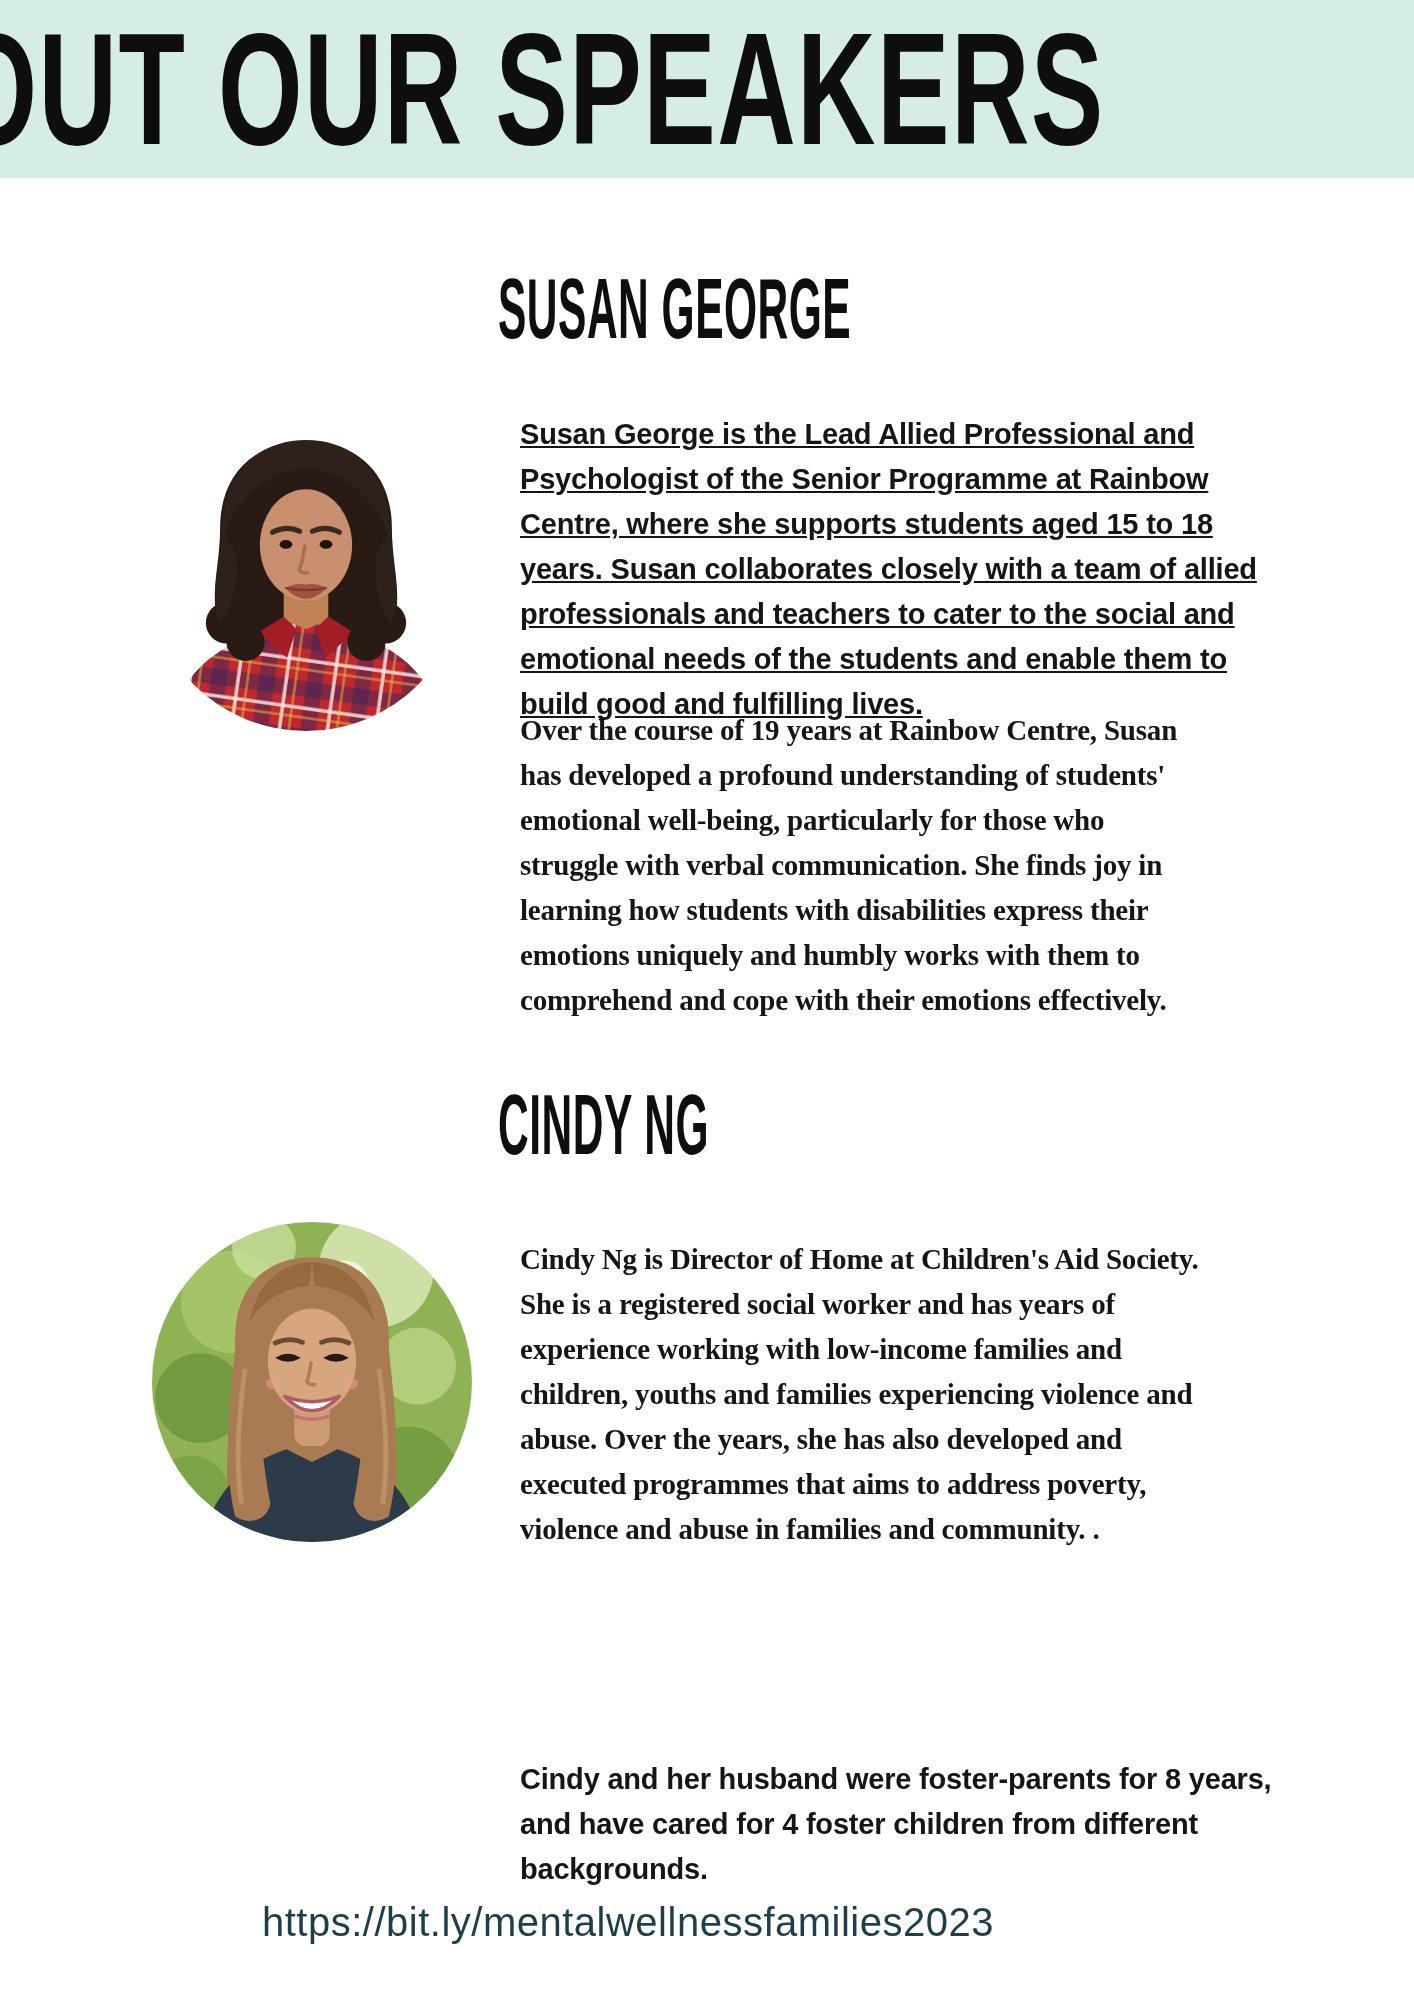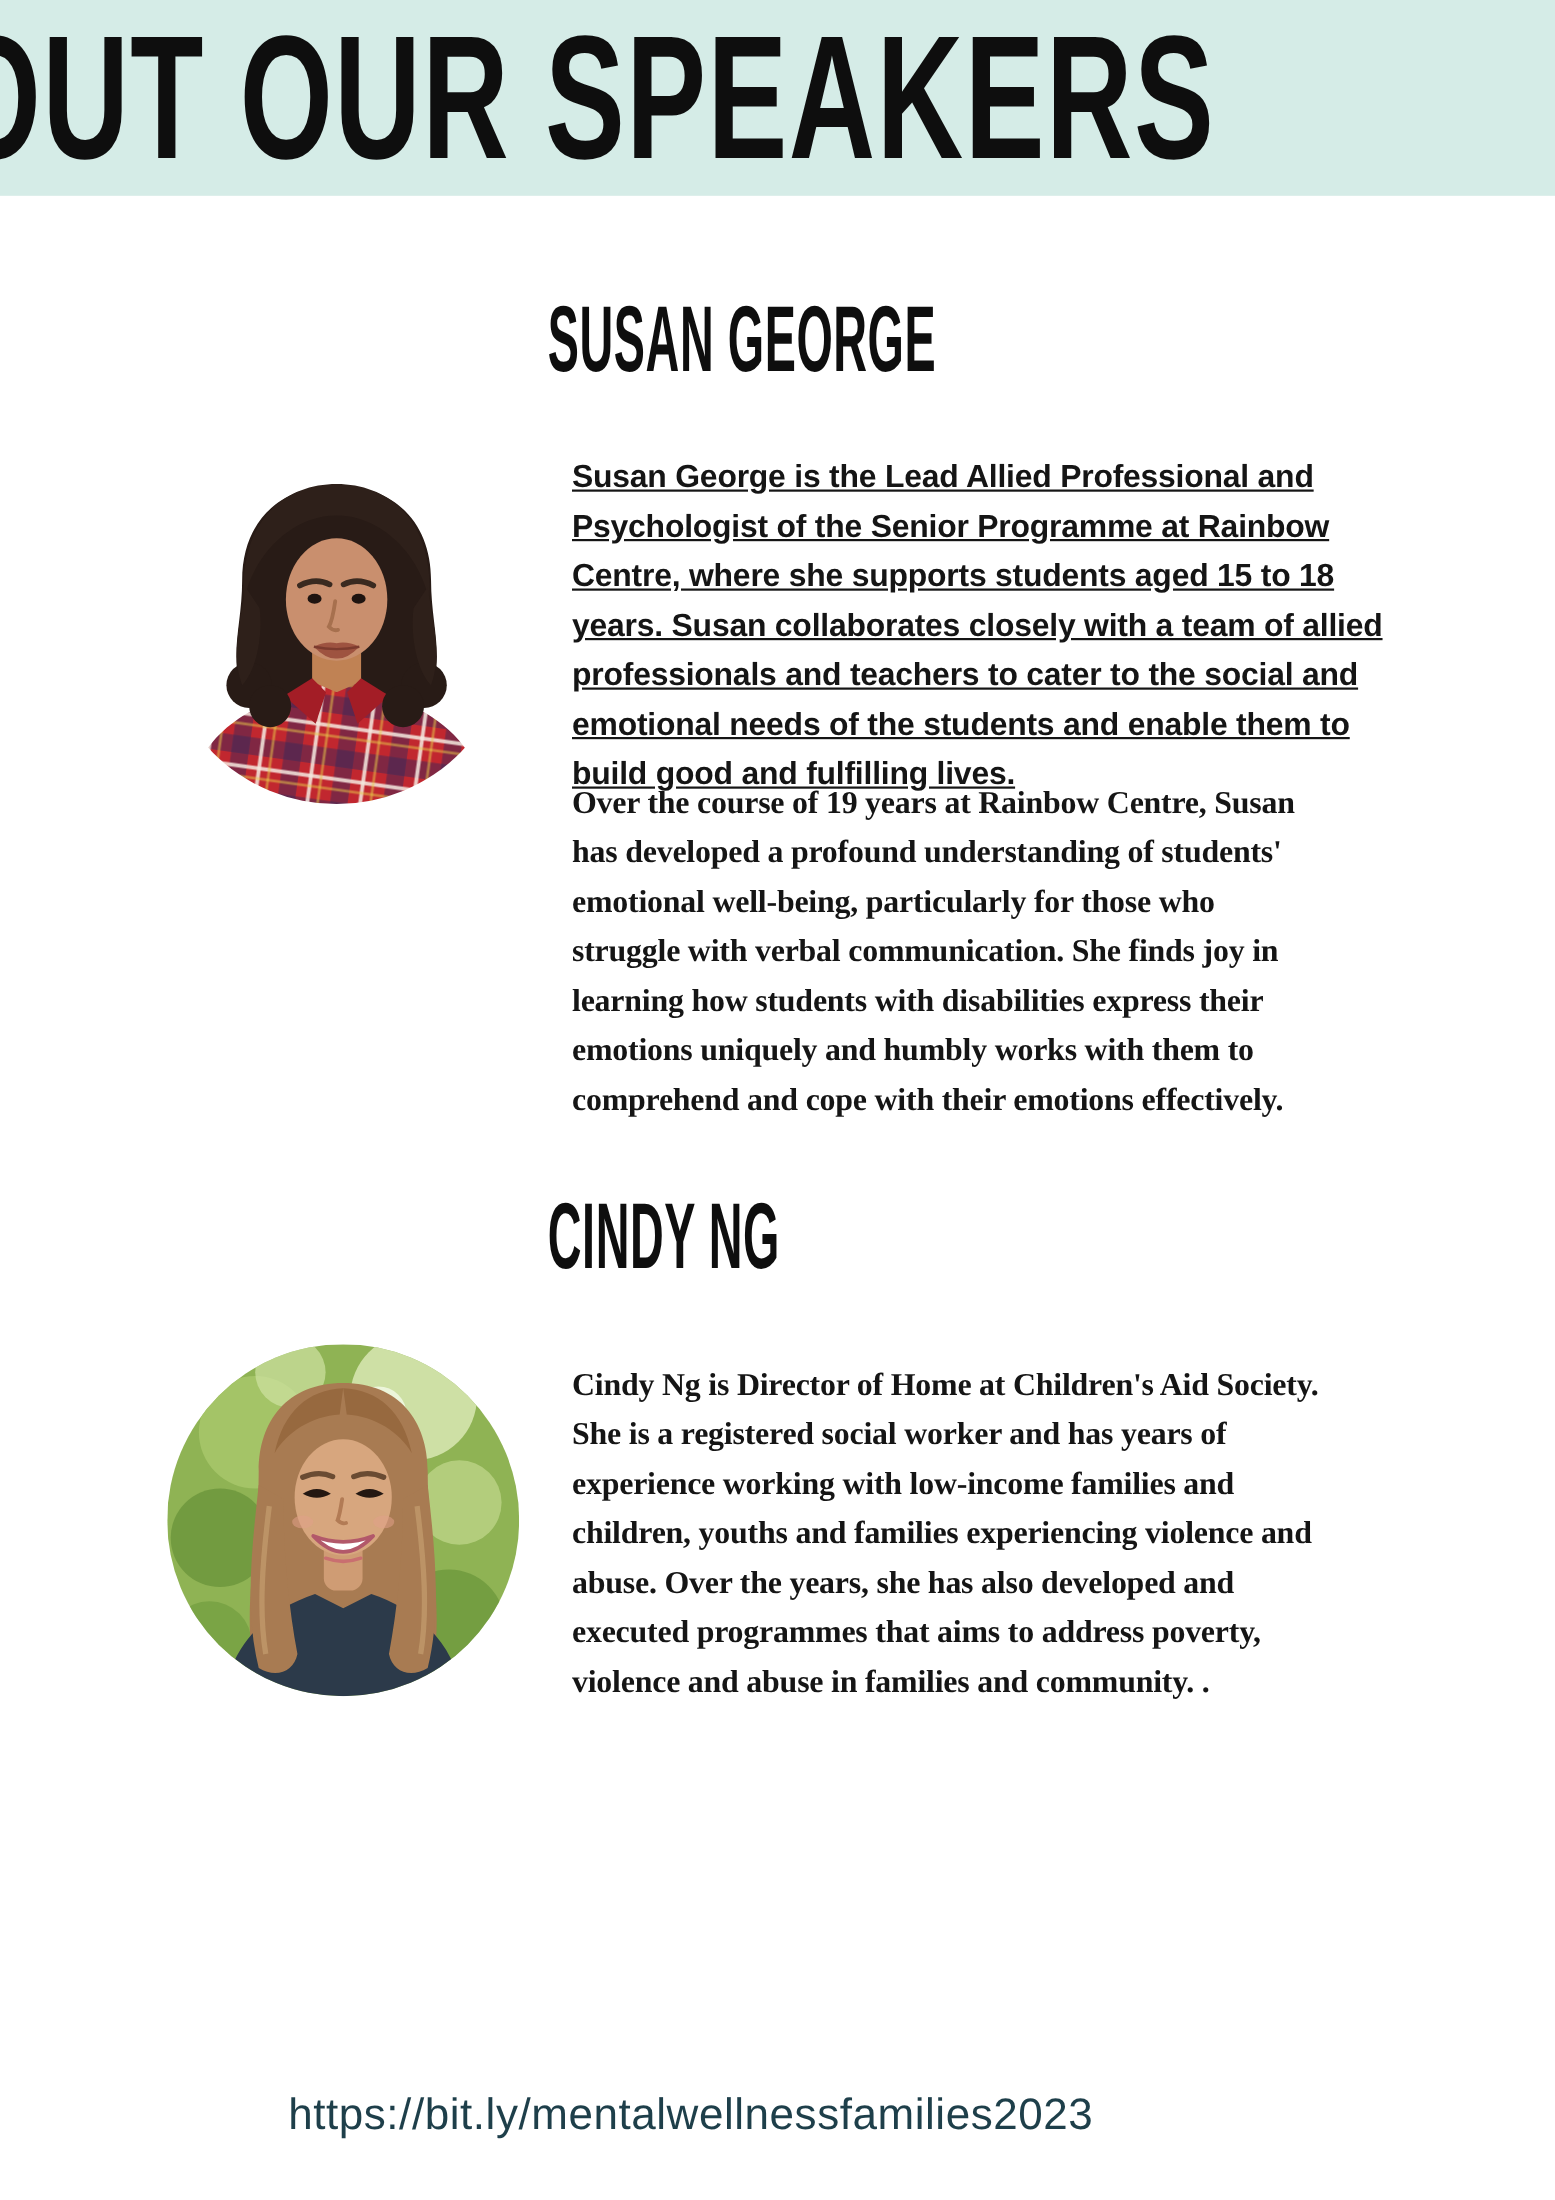--- a/index.html
+++ b/index.html
@@ -149,16 +149,19 @@
     </svg>
   </div>
 
   <div class="bio" id="cindy-p1">Cindy Ng is Director of Home at Children's Aid Society.
 She is a registered social worker and has years of
 experience working with low-income families and
 children, youths and families experiencing violence and
 abuse. Over the years, she has also developed and
 executed programmes that aims to address poverty,
 violence and abuse in families and community. .</div>
+  <div class="bio" id="cindy-p3">Cindy and her husband were foster-parents for 8 years,
+and have cared for 4 foster children from different
+backgrounds.</div>
 
   <a class="footer-link" href="#">https://bit.ly/mentalwellnessfamilies2023</a>
 
 </div>
 
 </body></html>

